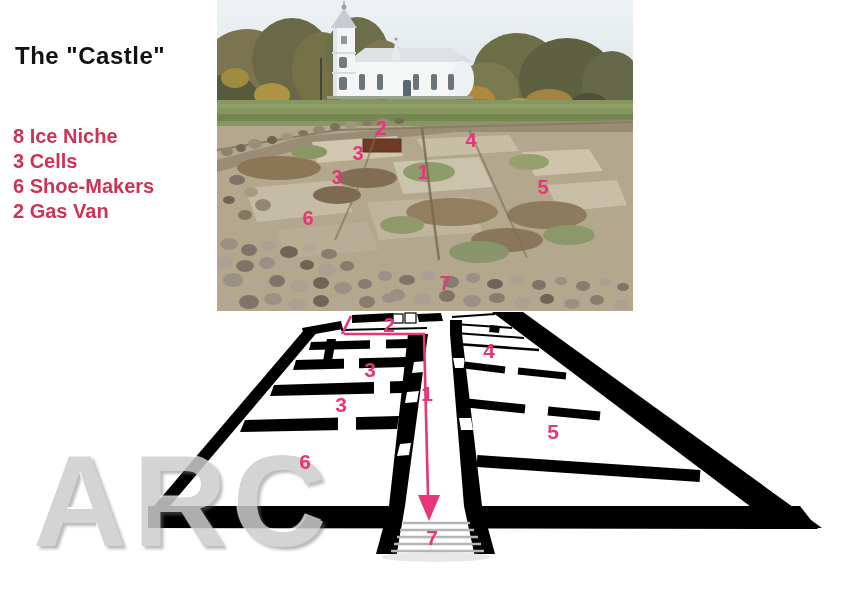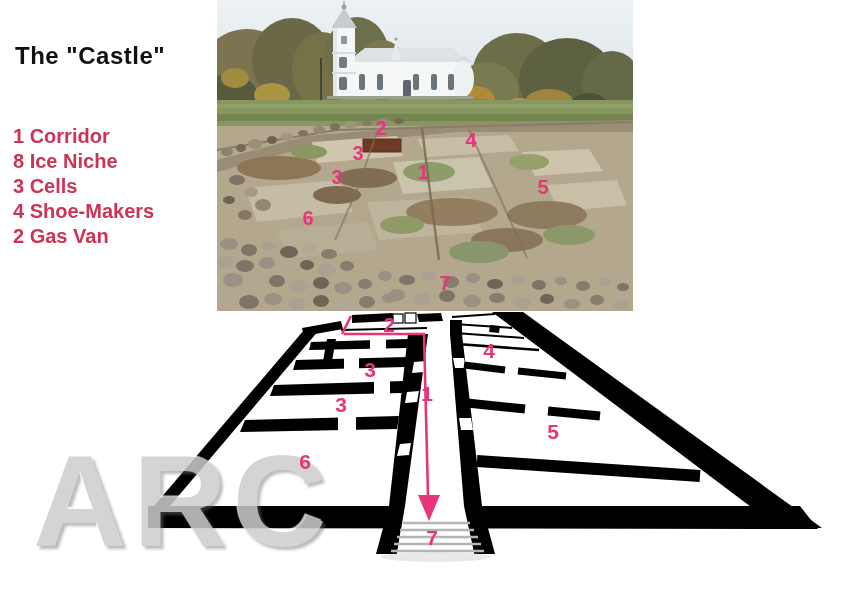--- a/index.html
+++ b/index.html
@@ -36,24 +36,23 @@
                text-shadow:-2px -2px 1px rgba(255,255,255,.9), 3px 3px 3px rgba(110,110,110,.55);margin-left:27px; }
 </style>
 </head>
 <body>
 
 <div class="slide">
 
   <div class="title">The "Castle"</div>
 
   <div class="legend">
-    <div class="legend-item">1 Corridor</div>
     <div class="legend-item">8 Ice Niche</div>
     <div class="legend-item">3 Cells</div>
-    <div class="legend-item">4 Shoe-Makers</div>
+    <div class="legend-item">6 Shoe-Makers</div>
     <div class="legend-item">2 Gas Van</div>
   </div>
 
   <div class="photo">
     <svg viewBox="0 0 416 311">
       <defs>
         <linearGradient id="sky" x1="0" y1="0" x2="0" y2="1">
           <stop offset="0" stop-color="#eef2f4"></stop>
             <stop offset="1" stop-color="#d7e0e4"></stop>
         </linearGradient>

